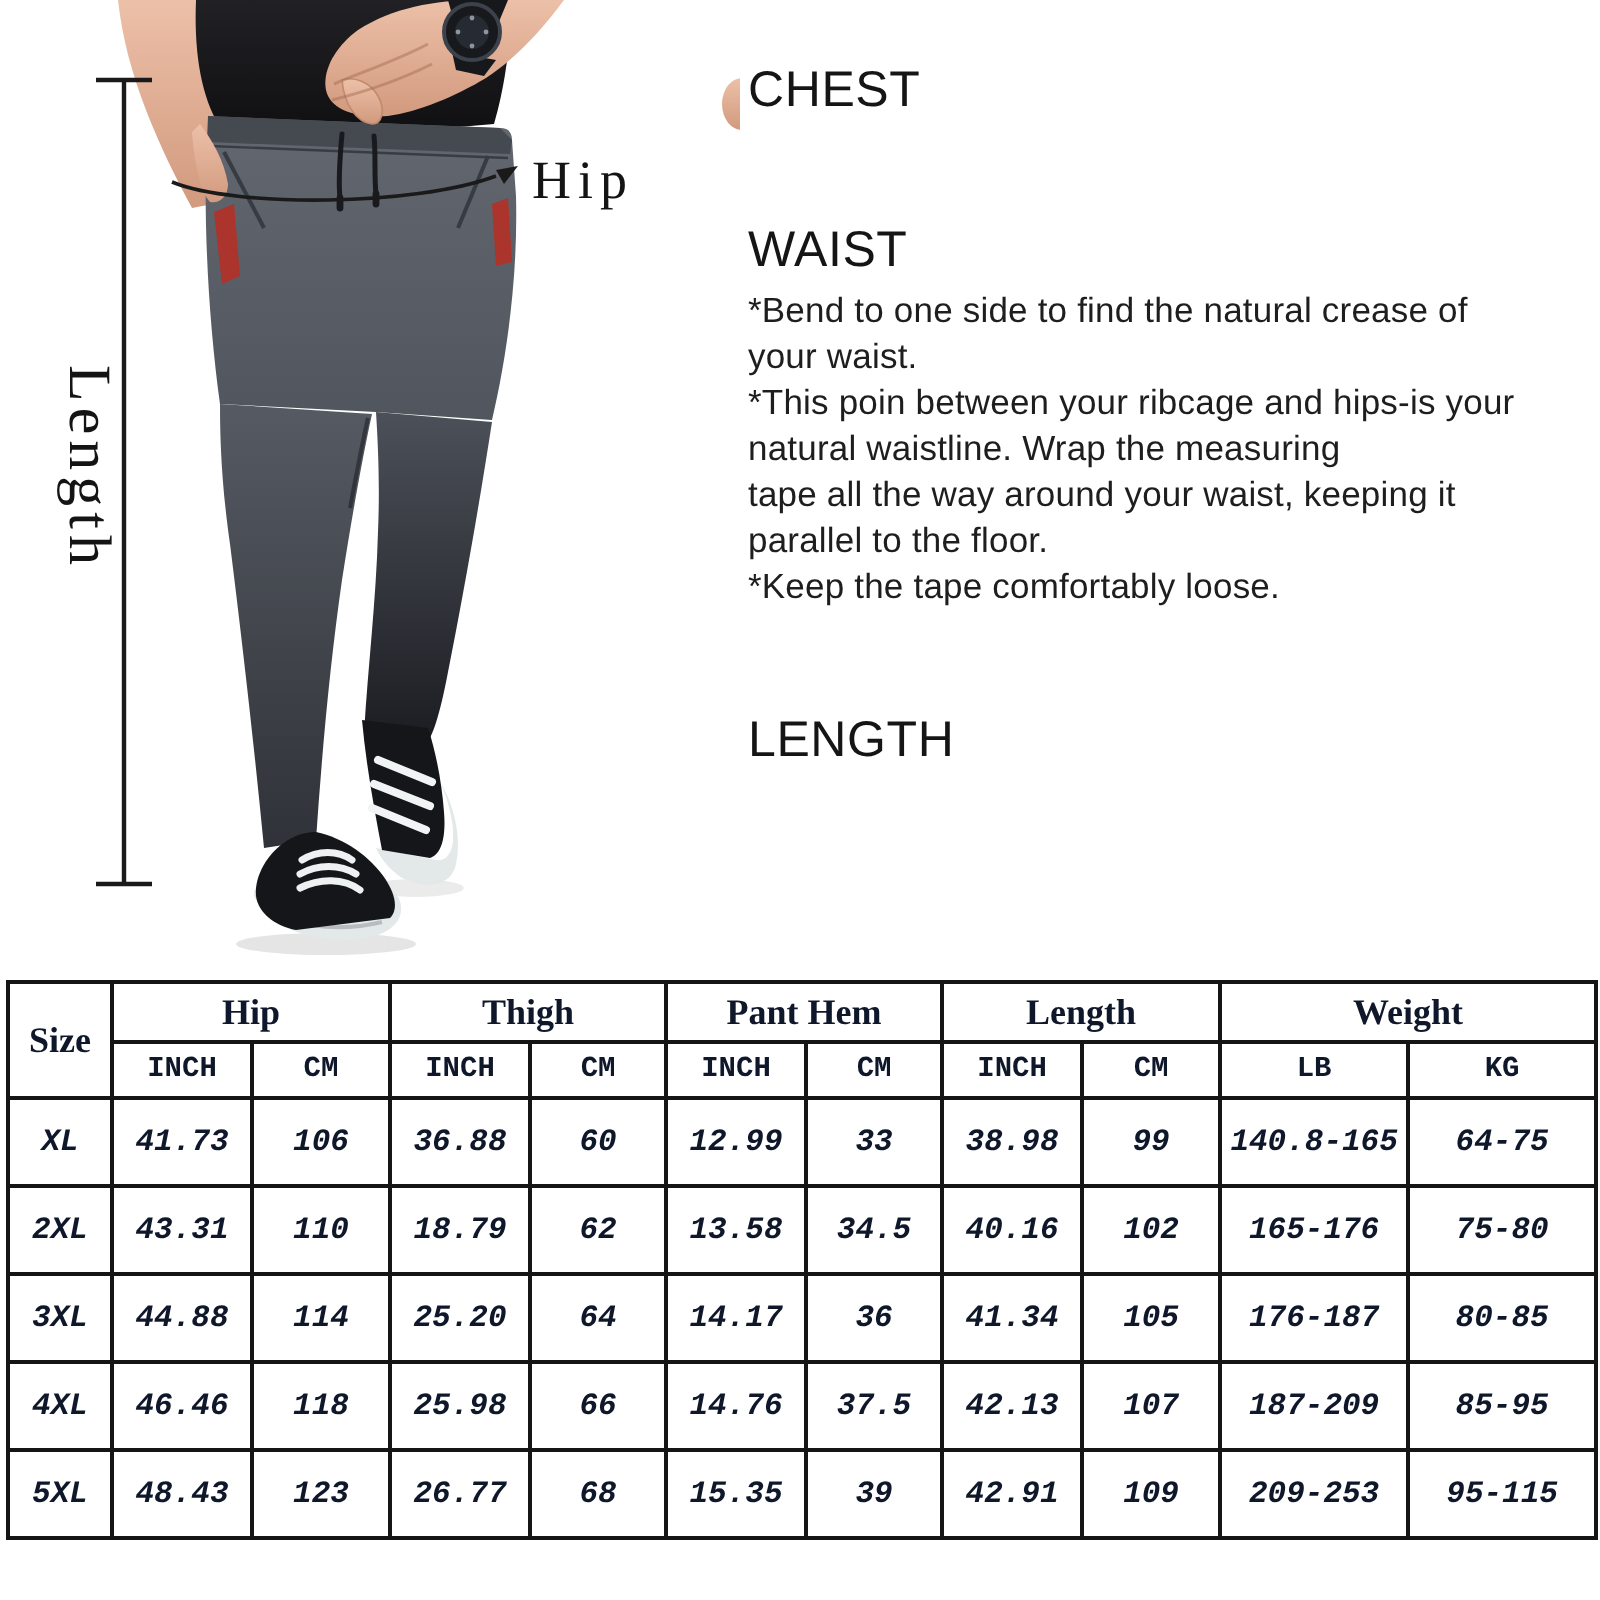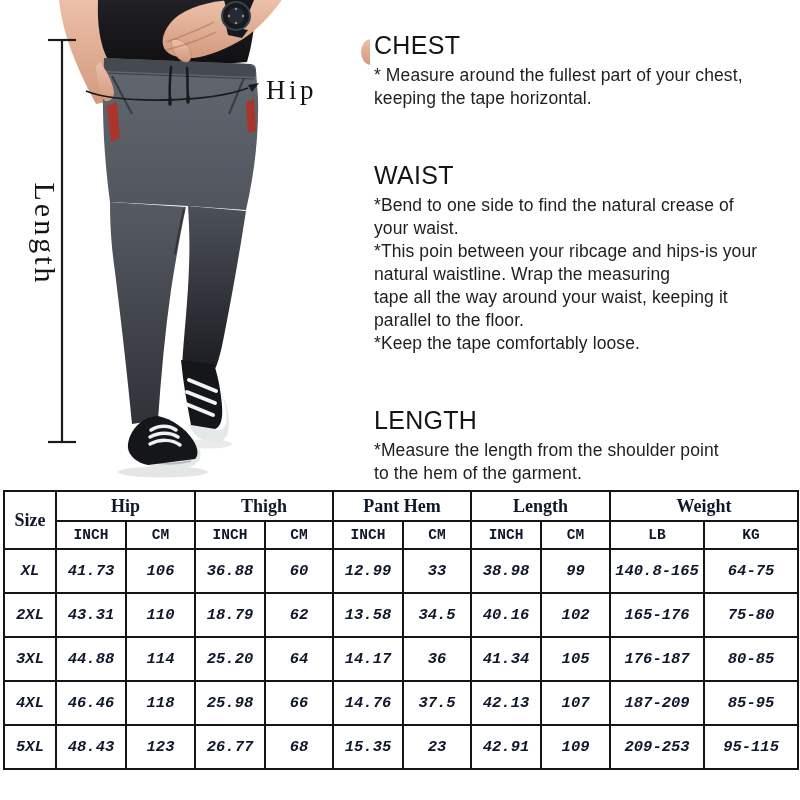--- a/index.html
+++ b/index.html
@@ -163,37 +163,33 @@
     <g>
       <path d="M86,91 C118,104 208,103 248,88" stroke-width="1.8" fill="none" stroke="#1a1a1a"></path>
       <polygon points="259,83 248,85 252,92" fill="#1a1a1a"></polygon>
     </g>
     <text x="266" y="99" font-family="Liberation Serif, serif" font-size="27" letter-spacing="3.5" fill="#141414">Hip</text>
   </svg>
 
   <div class="instructions">
     <div class="sec">
       <h2>CHEST</h2>
-      <div class="body">* Measure around the fullest part of your chest,
-keeping the tape horizontal.</div>
     </div>
     <div class="sec">
       <h2>WAIST</h2>
       <div class="body">*Bend to one side to find the natural crease of
 your waist.
 *This poin between your ribcage and hips-is your
 natural waistline. Wrap the measuring
 tape all the way around your waist, keeping it
 parallel to the floor.
 *Keep the tape comfortably loose.</div>
     </div>
     <div class="sec">
       <h2>LENGTH</h2>
-      <div class="body">*Measure the length from the shoulder point
-to the hem of the garment.</div>
     </div>
   </div>
 
   <table class="size-table">
     <colgroup>
       <col style="width:52px">
         <col style="width:70px">
         <col style="width:69px">
       <col style="width:70px">
         <col style="width:68px">
@@ -279,21 +275,21 @@
         <td>187-209</td>
         <td>85-95</td>
       </tr>
       <tr>
         <td>5XL</td>
         <td>48.43</td>
         <td>123</td>
         <td>26.77</td>
         <td>68</td>
         <td>15.35</td>
-        <td>23</td>
+        <td>39</td>
         <td>42.91</td>
         <td>109</td>
         <td>209-253</td>
         <td>95-115</td>
       </tr>
     </tbody>
   </table>
 </div>
 
 </body></html>

